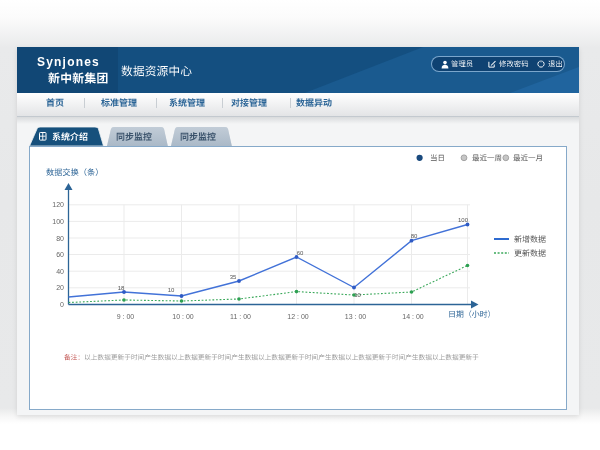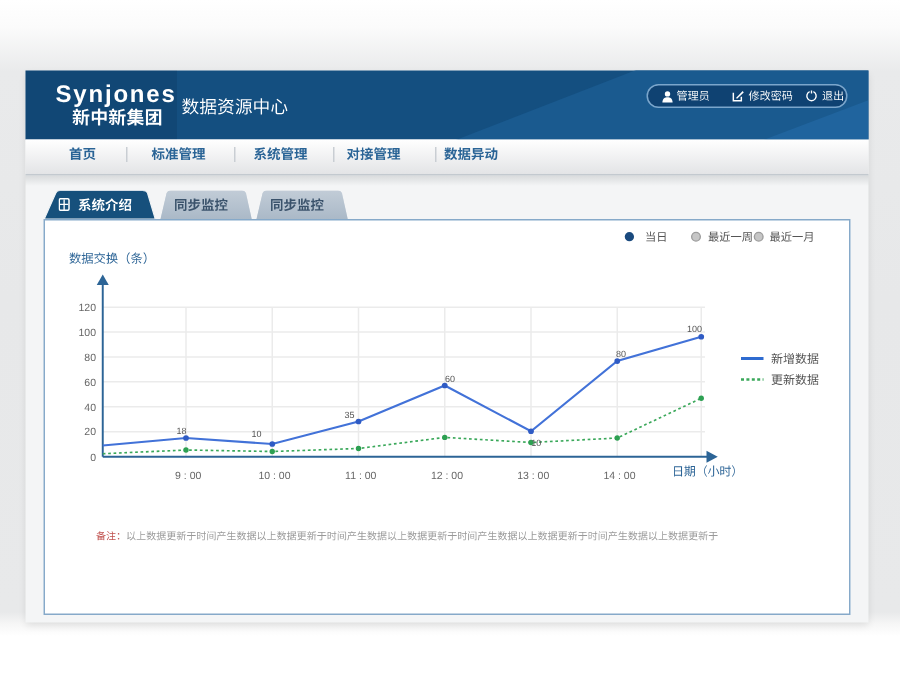--- a/index.html
+++ b/index.html
@@ -10,21 +10,21 @@
 
 <div class="abs" style="left:17px;top:47px;width:561.5px;height:46px;background:#144f80"></div>
 <div class="abs" style="left:17px;top:47px;width:561.5px;height:46px;background:#1a5a8f;clip-path:polygon(280px 49px,414px -3px,562px -3px,562px 49px)"></div>
 <div class="abs" style="left:17px;top:47px;width:561.5px;height:46px;background:#20649e;clip-path:polygon(485px 49px,588px 10px,562px -3px,562px 49px)"></div>
 <div class="abs" style="left:17px;top:47px;width:101px;height:46px;background:rgba(0,20,40,0.12)"></div>
 
 <div class="abs" style="left:17px;top:117px;width:561.5px;height:7px;background:linear-gradient(rgba(120,125,130,0.22),rgba(120,125,130,0))"></div>
 
 <div class="abs" style="left:17px;top:93px;width:561.5px;height:24px;background:linear-gradient(#ffffff,#e3e4e6);border-bottom:1px solid #c3c9cf"></div>
 
-<div class="abs" style="left:37px;top:55px;width:80px;height:15px;color:#fff;font-size:16px;font-weight:bold;letter-spacing:1.2px">Synjones</div>
+<div class="abs" style="left:37px;top:55px;width:80px;height:15px;color:#fff;font-size:12px;font-weight:bold;letter-spacing:1.2px">Synjones</div>
 <svg style="position:absolute;left:47.5px;top:72.0px;overflow:visible" width="62" height="15">
     <path d="M1.4 7.9C1.1 8.5 0.8 9.2 0.3 9.6C0.6 9.8 1 10.2 1.2 10.3C1.7 9.8 2.2 8.9 2.5 8.1ZM4.2 8.3C4.6 8.8 5 9.6 5.2 10.1L6.2 9.5C6 9.9 5.8 10.3 5.6 10.6C5.9 10.8 6.5 11.2 6.7 11.5C7.8 10 7.9 7.5 7.9 5.7V5.7H9.1V11.6H10.5V5.7H11.6V4.3H7.9V2.4C9.1 2.2 10.3 1.9 11.3 1.5L10.2 0.5C9.3 0.9 7.9 1.3 6.6 1.5V5.7C6.6 6.9 6.5 8.3 6.2 9.5C6 9 5.6 8.3 5.2 7.8ZM2.4 2.7H4.2C4.1 3.2 3.9 3.8 3.7 4.2H2.3L2.9 4.1C2.8 3.7 2.6 3.1 2.4 2.7ZM2.3 0.6C2.5 0.9 2.6 1.2 2.7 1.6H0.6V2.7H2.3L1.3 3C1.4 3.3 1.6 3.9 1.6 4.2H0.5V5.4H2.7V6.3H0.5V7.5H2.7V10.1C2.7 10.2 2.7 10.3 2.6 10.3C2.4 10.3 2.1 10.3 1.7 10.2C1.9 10.6 2 11.1 2.1 11.4C2.7 11.4 3.2 11.4 3.6 11.2C3.9 11 4 10.7 4 10.1V7.5H6V6.3H4V5.4H6.2V4.2H5C5.1 3.9 5.3 3.4 5.5 2.9L4.5 2.7H6V1.6H4.1C4 1.2 3.8 0.7 3.6 0.3Z M17.3 0.4V2.4H13.2V8.5H14.6V7.9H17.3V11.6H18.8V7.9H21.6V8.5H23.1V2.4H18.8V0.4ZM14.6 6.5V3.9H17.3V6.5ZM21.6 6.5H18.8V3.9H21.6Z M25.6 7.9C25.3 8.5 25 9.2 24.5 9.6C24.8 9.8 25.2 10.2 25.4 10.3C25.9 9.8 26.4 8.9 26.7 8.1ZM28.4 8.3C28.8 8.8 29.2 9.6 29.4 10.1L30.4 9.5C30.2 9.9 30 10.3 29.8 10.6C30.1 10.8 30.7 11.2 30.9 11.5C32 10 32.1 7.5 32.1 5.7V5.7H33.3V11.6H34.7V5.7H35.8V4.3H32.1V2.4C33.3 2.2 34.5 1.9 35.5 1.5L34.4 0.5C33.5 0.9 32.1 1.3 30.8 1.5V5.7C30.8 6.9 30.7 8.3 30.4 9.5C30.2 9 29.8 8.3 29.4 7.8ZM26.6 2.7H28.4C28.3 3.2 28.1 3.8 27.9 4.2H26.5L27.1 4.1C27 3.7 26.8 3.1 26.6 2.7ZM26.5 0.6C26.7 0.9 26.8 1.2 26.9 1.6H24.8V2.7H26.5L25.5 3C25.6 3.3 25.8 3.9 25.8 4.2H24.7V5.4H26.9V6.3H24.7V7.5H26.9V10.1C26.9 10.2 26.9 10.3 26.8 10.3C26.6 10.3 26.3 10.3 25.9 10.2C26.1 10.6 26.2 11.1 26.3 11.4C26.9 11.4 27.4 11.4 27.8 11.2C28.1 11 28.2 10.7 28.2 10.1V7.5H30.2V6.3H28.2V5.4H30.4V4.2H29.2C29.3 3.9 29.5 3.4 29.7 2.9L28.7 2.7H30.2V1.6H28.3C28.2 1.2 28 0.7 27.8 0.3Z M41.6 7.2V7.8H36.9V9H40.3C39.2 9.6 37.8 10.1 36.5 10.4C36.8 10.7 37.2 11.2 37.4 11.6C38.8 11.2 40.4 10.4 41.6 9.6V11.6H43V9.5C44.2 10.4 45.7 11.1 47.1 11.5C47.3 11.2 47.7 10.6 48 10.3C46.8 10.1 45.4 9.6 44.3 9H47.7V7.8H43V7.2ZM42.1 4.1V4.5H39.6V4.1ZM41.9 0.7C42 0.9 42.1 1.2 42.2 1.5H40.3C40.5 1.2 40.7 0.9 40.9 0.6L39.4 0.3C38.9 1.4 37.9 2.6 36.6 3.6C36.9 3.8 37.3 4.2 37.6 4.5C37.8 4.3 38 4.2 38.2 4V7.4H39.6V7.1H47.4V6H43.5V5.5H46.6V4.5H43.5V4.1H46.6V3.1H43.5V2.6H47.1V1.5H43.7C43.6 1.1 43.4 0.7 43.2 0.3ZM42.1 3.1H39.6V2.6H42.1ZM42.1 5.5V6H39.6V5.5Z M49.3 0.8V11.6H50.7V11.2H58V11.6H59.5V0.8ZM50.7 9.9V2.1H58V9.9ZM54.7 2.5V3.8H51.3V5.1H54.1C53.2 6.2 52 7.1 51 7.7C51.3 7.9 51.7 8.4 51.8 8.6C52.8 8.1 53.8 7.4 54.7 6.5V8.1C54.7 8.3 54.7 8.3 54.5 8.3C54.4 8.3 53.9 8.3 53.4 8.3C53.6 8.6 53.8 9.2 53.9 9.6C54.6 9.6 55.2 9.5 55.6 9.3C56 9.1 56.1 8.8 56.1 8.1V5.1H57.5V3.8H56.1V2.5Z" fill="#ffffff"></path>
   </svg>
 <svg style="position:absolute;left:120.6px;top:64.7px;overflow:visible" width="73" height="15">
     <path d="M5.2 0.7C5 1.2 4.6 1.9 4.3 2.3L4.9 2.5C5.2 2.2 5.6 1.6 6 1ZM1 1C1.3 1.5 1.7 2.2 1.8 2.6L2.4 2.3C2.3 1.9 2 1.2 1.7 0.8ZM4.8 7.3C4.6 7.9 4.2 8.4 3.7 8.9C3.3 8.7 2.8 8.4 2.4 8.3C2.6 8 2.7 7.7 2.9 7.3ZM1.3 8.6C1.9 8.8 2.5 9.1 3.1 9.4C2.4 9.9 1.5 10.3 0.5 10.5C0.6 10.7 0.8 11 0.9 11.2C2 10.9 3 10.5 3.8 9.8C4.2 10 4.6 10.3 4.9 10.5L5.4 9.9C5.2 9.7 4.8 9.5 4.4 9.3C5.1 8.6 5.5 7.8 5.8 6.7L5.4 6.5L5.2 6.6H3.3L3.5 6L2.7 5.8C2.7 6.1 2.5 6.3 2.4 6.6H0.8V7.3H2.1C1.8 7.8 1.5 8.2 1.3 8.6ZM3 0.5V2.7H0.6V3.4H2.8C2.2 4.2 1.3 4.9 0.5 5.3C0.6 5.4 0.8 5.7 0.9 5.9C1.7 5.5 2.4 4.9 3 4.2V5.6H3.9V4C4.4 4.4 5.1 5 5.4 5.3L5.9 4.6C5.7 4.4 4.6 3.8 4 3.4H6.3V2.7H3.9V0.5ZM7.4 0.6C7.1 2.6 6.6 4.6 5.7 5.9C5.9 6 6.2 6.3 6.3 6.4C6.7 6 6.9 5.5 7.2 4.9C7.4 6 7.8 7.1 8.2 8C7.5 9.2 6.6 10 5.3 10.6C5.5 10.8 5.7 11.2 5.8 11.4C7 10.7 7.9 9.9 8.6 8.9C9.2 9.9 9.9 10.7 10.9 11.2C11 11 11.3 10.7 11.5 10.5C10.5 10 9.7 9.1 9.1 8C9.7 6.8 10.1 5.4 10.4 3.6H11.2V2.8H7.8C8 2.1 8.1 1.4 8.2 0.7ZM9.5 3.6C9.4 4.9 9.1 6.1 8.6 7.1C8.2 6.1 7.9 4.9 7.6 3.6Z M17.6 7.6V11.3H18.3V10.9H22V11.3H22.8V7.6H20.5V6.1H23.2V5.3H20.5V4H22.7V1H16.5V4.6C16.5 6.4 16.4 9 15.2 10.8C15.4 10.9 15.7 11.2 15.9 11.3C16.9 9.9 17.2 7.9 17.3 6.1H19.7V7.6ZM17.4 1.8H21.9V3.3H17.4ZM17.4 4H19.7V5.3H17.4L17.4 4.6ZM18.3 10.1V8.3H22V10.1ZM13.8 0.5V2.9H12.3V3.7H13.8V6.3C13.2 6.5 12.6 6.6 12.2 6.7L12.4 7.6L13.8 7.2V10.2C13.8 10.4 13.8 10.4 13.6 10.4C13.5 10.4 13 10.4 12.5 10.4C12.6 10.7 12.7 11 12.8 11.2C13.5 11.3 14 11.2 14.2 11.1C14.5 11 14.6 10.7 14.6 10.2V6.9L16 6.4L15.9 5.6L14.6 6V3.7H16V2.9H14.6V0.5Z M24.7 1.5C25.6 1.8 26.6 2.4 27.2 2.8L27.6 2.1C27.1 1.7 26 1.2 25.2 0.9ZM24.3 4.5 24.5 5.4C25.5 5 26.7 4.6 27.8 4.3L27.7 3.5C26.4 3.9 25.2 4.3 24.3 4.5ZM25.8 6V9.3H26.7V6.8H32.6V9.2H33.5V6ZM29.3 7.2C28.9 9.1 28 10.2 24.3 10.6C24.4 10.8 24.6 11.1 24.7 11.4C28.7 10.8 29.8 9.5 30.2 7.2ZM29.8 9.5C31.3 10 33.2 10.8 34.2 11.3L34.7 10.5C33.7 10 31.7 9.3 30.3 8.8ZM29.4 0.5C29.1 1.3 28.5 2.3 27.5 3.1C27.7 3.2 28 3.4 28.2 3.6C28.7 3.2 29.1 2.7 29.4 2.3H30.8C30.4 3.5 29.7 4.6 27.5 5.1C27.7 5.3 27.9 5.6 28 5.8C29.6 5.3 30.6 4.5 31.2 3.6C31.9 4.6 33 5.3 34.4 5.7C34.5 5.5 34.7 5.2 34.9 5C33.4 4.7 32.1 3.9 31.5 2.9C31.6 2.7 31.6 2.5 31.7 2.3H33.5C33.3 2.6 33.1 3 32.9 3.3L33.7 3.5C34 3.1 34.3 2.3 34.6 1.7L34 1.5L33.8 1.6H29.8C30 1.3 30.1 0.9 30.3 0.6Z M41.9 5.6H45.5V6.6H41.9ZM41.9 3.9H45.5V4.9H41.9ZM41.5 8C41.2 8.8 40.6 9.6 40.1 10.2C40.3 10.3 40.6 10.5 40.8 10.6C41.3 10 41.9 9.1 42.3 8.2ZM44.8 8.2C45.3 8.9 45.9 9.9 46.1 10.5L47 10.1C46.7 9.6 46.1 8.6 45.6 7.9ZM36.6 1.2C37.2 1.6 38.1 2.2 38.5 2.6L39.1 1.9C38.6 1.5 37.7 1 37.1 0.6ZM36 4.4C36.7 4.8 37.5 5.3 38 5.7L38.5 5C38.1 4.6 37.2 4.1 36.5 3.8ZM36.2 10.7 37 11.2C37.6 10.1 38.3 8.6 38.7 7.3L38 6.8C37.5 8.2 36.8 9.7 36.2 10.7ZM39.5 1.1V4.3C39.5 6.2 39.4 8.9 38.1 10.8C38.3 10.9 38.7 11.1 38.8 11.3C40.2 9.3 40.4 6.3 40.4 4.3V1.9H46.8V1.1ZM43.2 2C43.1 2.4 43 2.8 42.9 3.2H41.1V7.3H43.2V10.4C43.2 10.5 43.2 10.6 43 10.6C42.9 10.6 42.3 10.6 41.8 10.6C41.9 10.8 42 11.1 42 11.3C42.8 11.3 43.3 11.3 43.7 11.2C44 11.1 44.1 10.8 44.1 10.4V7.3H46.3V3.2H43.7C43.9 2.9 44 2.6 44.2 2.2Z M52.8 0.5V2.6H48.5V8.2H49.4V7.5H52.8V11.3H53.7V7.5H57.1V8.1H58V2.6H53.7V0.5ZM49.4 6.6V3.4H52.8V6.6ZM57.1 6.6H53.7V3.4H57.1Z M62.7 3.8V9.6C62.7 10.8 63.1 11.1 64.4 11.1C64.7 11.1 66.5 11.1 66.8 11.1C68.1 11.1 68.4 10.5 68.5 8.2C68.3 8.1 67.9 8 67.7 7.8C67.6 9.9 67.5 10.3 66.7 10.3C66.3 10.3 64.8 10.3 64.5 10.3C63.8 10.3 63.7 10.2 63.7 9.6V3.8ZM60.8 4.6C60.7 6.1 60.3 7.9 59.8 9.1L60.7 9.5C61.1 8.2 61.5 6.2 61.7 4.8ZM68.2 4.7C68.9 6.1 69.5 7.9 69.8 9.1L70.6 8.8C70.4 7.6 69.7 5.8 69.1 4.3ZM63.3 1.5C64.4 2.3 65.8 3.4 66.5 4.2L67.1 3.5C66.4 2.7 65 1.6 63.9 0.9Z" fill="#ffffff"></path>
   </svg>
 <div class="abs" style="left:430.7px;top:56px;width:134.6px;height:16px;background:#0f4272;border:1px solid rgba(160,200,235,0.75);border-radius:8px"></div>
 <svg class="abs" style="left:441px;top:59.5px" width="8" height="9" viewBox="0 0 8 9">
 <circle cx="4" cy="2.6" r="1.8" fill="#fff"></circle>
     <path d="M0.6 8.4 C0.6 5.6 2.4 4.8 4 4.8 C5.6 4.8 7.4 5.6 7.4 8.4 Z" fill="#fff"></path>

